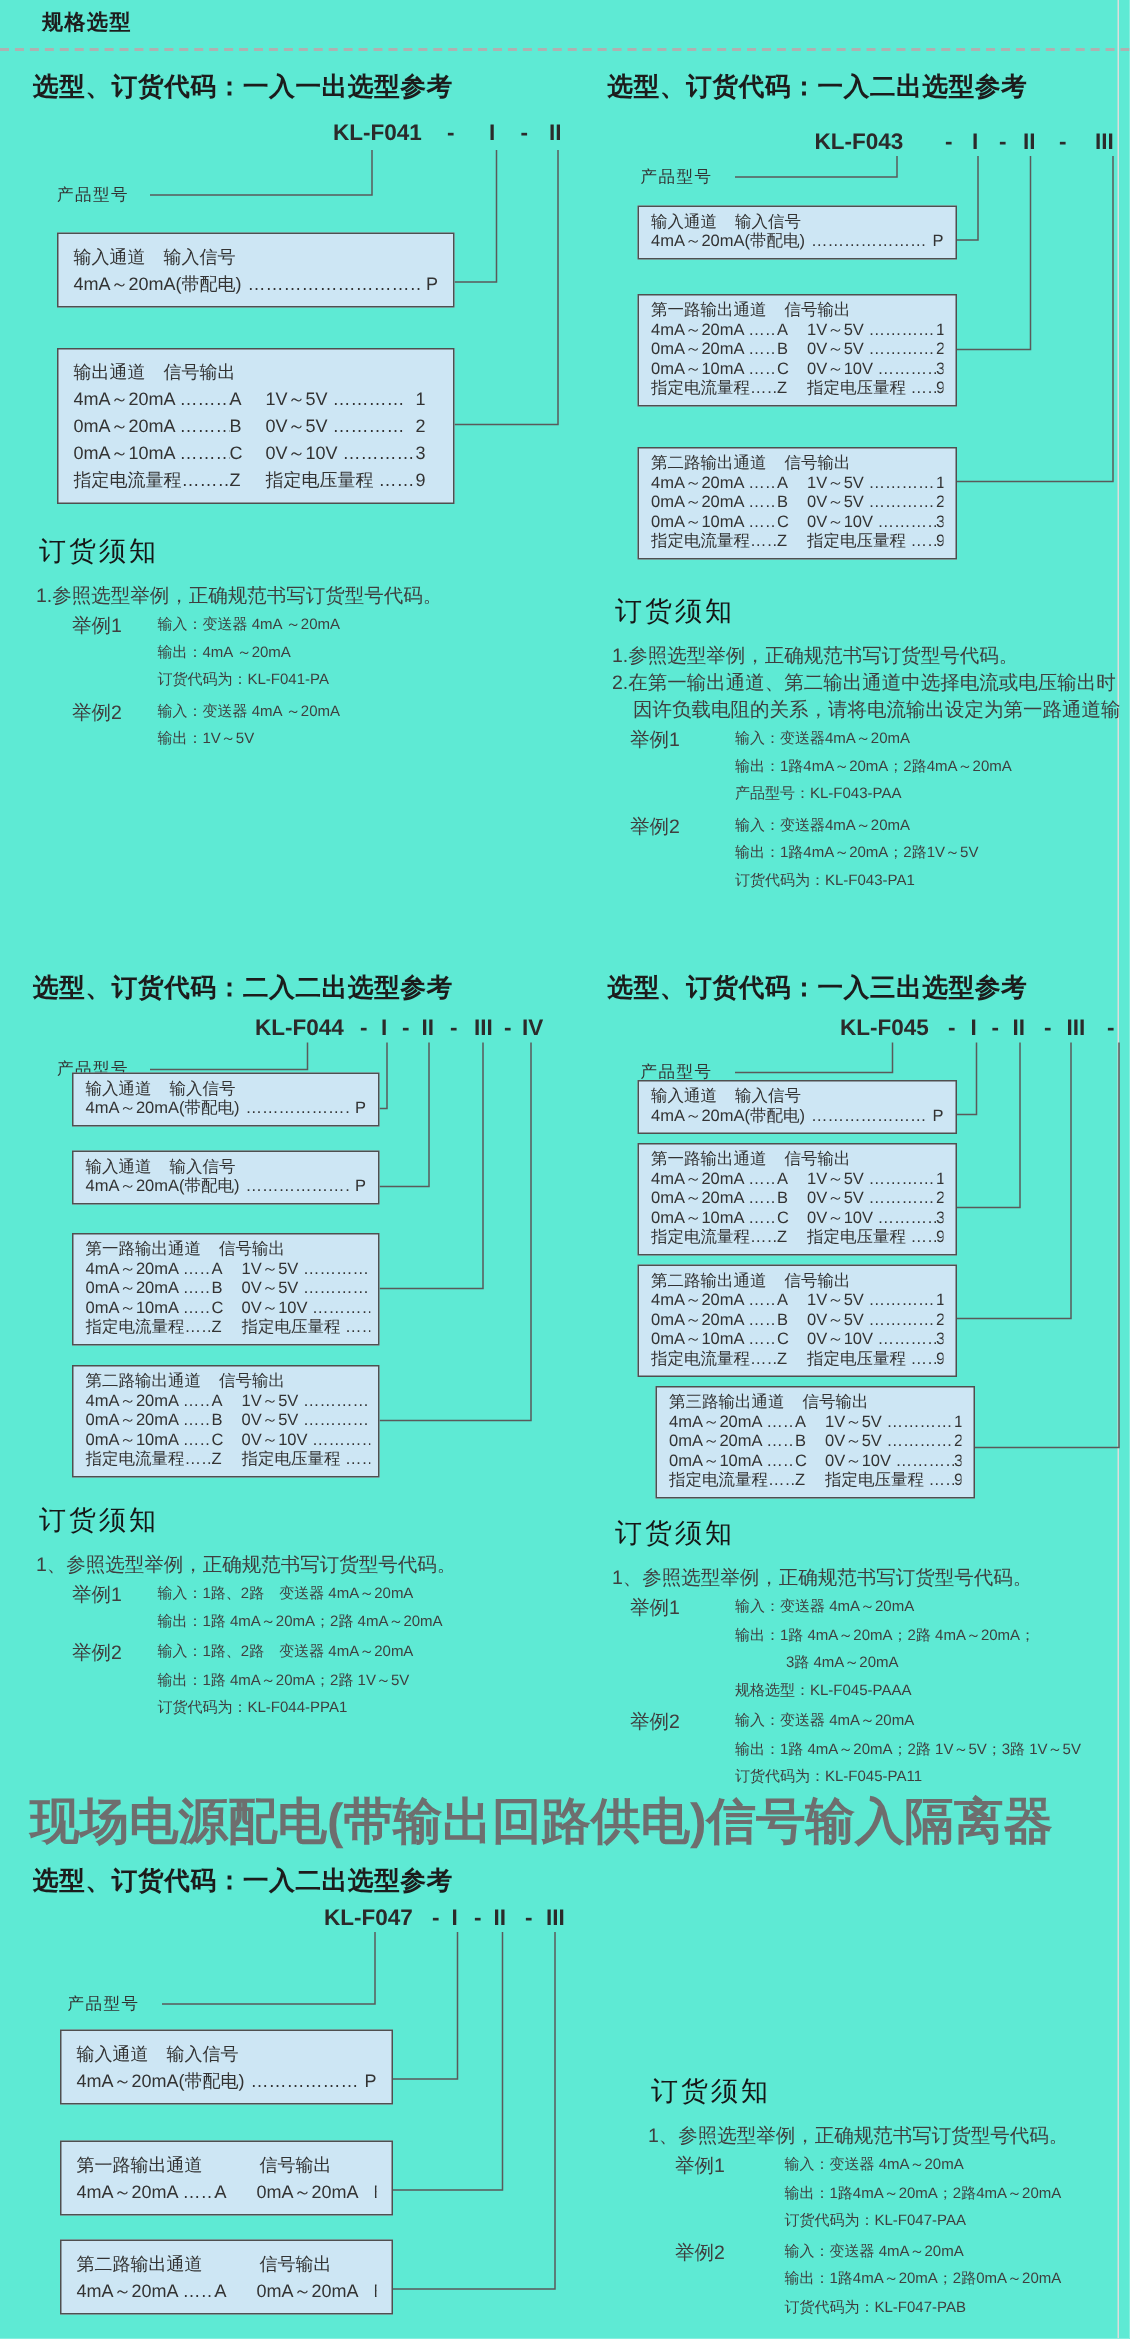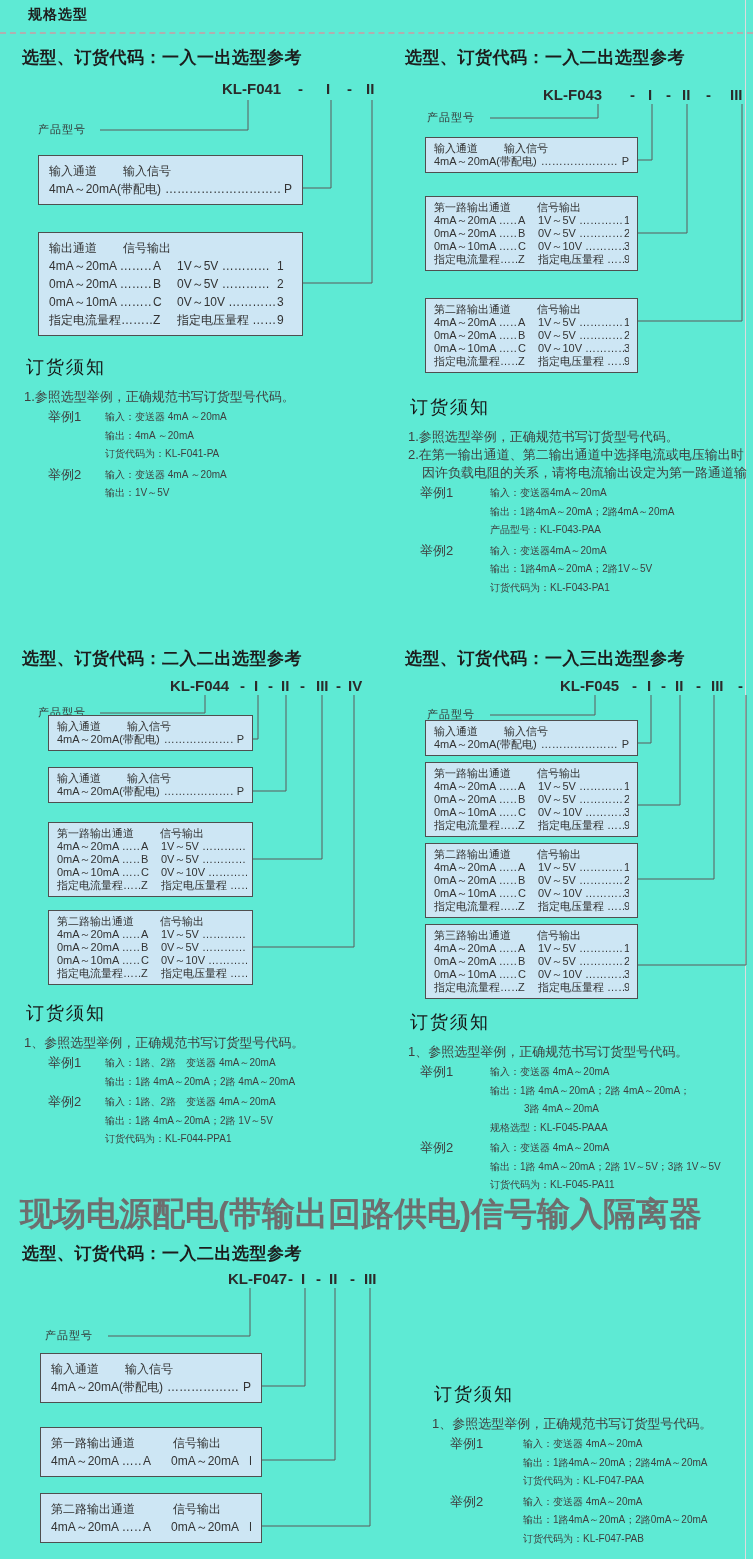--- a/index.html
+++ b/index.html
@@ -14,21 +14,21 @@
 .code-row{position:absolute;left:0;width:100%;height:20px;font-size:15px;font-weight:bold;color:#2b2b2b}
 .code-row span{position:absolute;top:0;white-space:nowrap}
 .pml{position:absolute;font-size:11px;color:#333;letter-spacing:1px}
 .conn{position:absolute;left:0;top:0;pointer-events:none}
 .conn polyline{fill:none;stroke:var(--line,#5a5a5a);stroke-width:1}
 .sbox{position:absolute;background:var(--box_fill,#cde6f4);border:1px solid var(--box_border,#4f4f4f);
   color:#333;white-space:nowrap;overflow:hidden}
 .sbox-l{font-size:12px;line-height:18px;padding:6px 10px}
 .sbox-s{font-size:11px;line-height:13px;padding:4px 8px}
 .bhead{display:flex}
-.bhead span+span{margin-left:26px}
+.bhead span+span{margin-left:12px}
 .bhead-wide span+span{margin-left:38px}
 .orow{display:grid}
 .sbox-l .orow{grid-template-columns:104px 24px 100px 1fr}
 .sbox-s .orow{grid-template-columns:84px 20px 86px 1fr}
 .frow{display:grid;grid-template-columns:92px 28px 78px 1fr}
 .orow span,.frow span{overflow:hidden}
 .irow{display:flex}
 .irow .dots{flex:1;overflow:hidden;margin:0 4px}
 .notes{position:absolute;color:#3f3f3f}
 .notes-title{font-size:18px;font-weight:normal;color:#161616;margin:0 0 9px 2px;letter-spacing:2px}
@@ -466,21 +466,21 @@
           <span>3</span>
       </div>
       <div class="orow">
         <span>指定电流量程………</span>
           <span>Z</span>
           <span>指定电压量程 ……</span>
           <span>9</span>
       </div>
     </div>
 
-    <div class="sbox sbox-s" style="left:35px;top:299px;width:213px">
+    <div class="sbox sbox-s" style="left:47px;top:299px;width:213px">
       <div class="bhead">
         <span>第三路输出通道</span>
         <span>信号输出</span>
       </div>
       <div class="orow">
         <span>4mA～20mA ………</span>
           <span>A</span>
           <span>1V～5V …………</span>
           <span>1</span>
       </div>
@@ -531,21 +531,21 @@
 
   <section style="left:0;top:1190px;width:753px;height:369px">
     <svg class="conn" width="753" height="369">
       <polyline points="250,98 250,146 108,146"></polyline>
       <polyline points="262,196 305,196 305,98"></polyline>
       <polyline points="262,270 335,270 335,98"></polyline>
       <polyline points="262,336 370,336 370,98"></polyline>
     </svg>
     <div class="sec-heading" style="left:22px;top:52px">选型、订货代码：一入二出选型参考</div>
     <div class="code-row" style="top:80px">
-      <span style="left:228px">KL-F047</span>
+      <span style="left:216px">KL-F047</span>
       <span style="left:288px">-</span>
       <span style="left:301px">I</span>
       <span style="left:316px">-</span>
       <span style="left:329px">II</span>
       <span style="left:350px">-</span>
       <span style="left:364px">III</span>
     </div>
     <div class="pml" style="left:45px;top:138px">产品型号</div>
 
     <div class="sbox sbox-l" style="left:40px;top:163px;width:222px">

